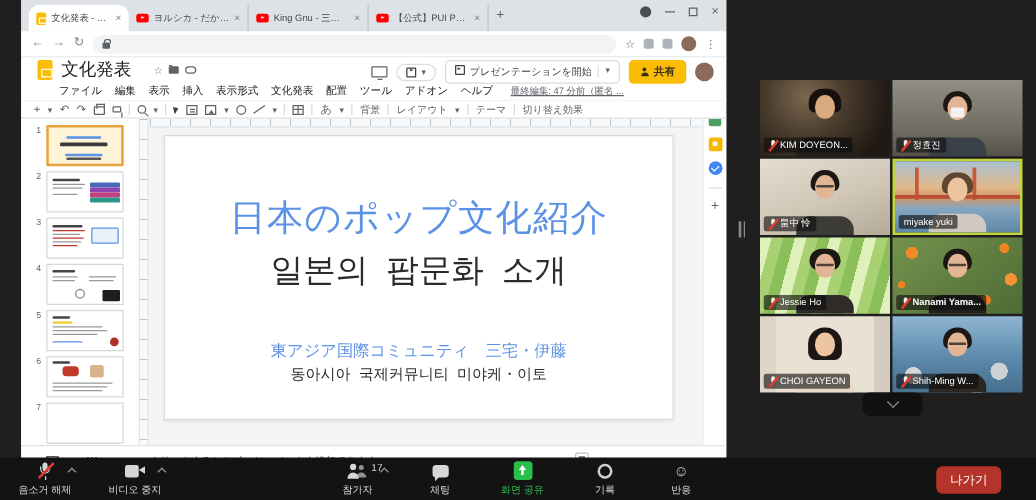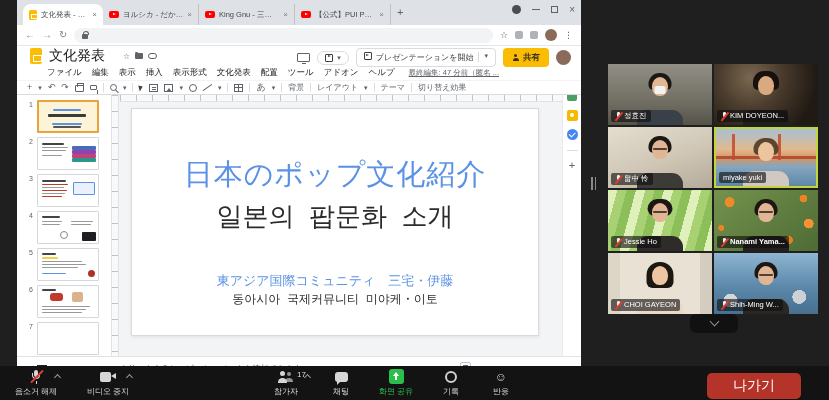--- a/index.html
+++ b/index.html
@@ -182,21 +182,21 @@
       radial-gradient(circle 5px at 65% 95%,#b9bfc4 97%,transparent),
       linear-gradient(180deg,#8fb6d2 0%,#5c88aa 55%,#48708f 100%);}
   .v-shi .torso{background:#2b2824;}
 
   .collapse{position:absolute;left:690px;top:314px;width:48px;height:19px;background:#111;border:none;border-radius:6px;display:flex;align-items:center;justify-content:center;}
   .chevdown{width:7px;height:7px;border-right:1.8px solid #8a8f98;border-bottom:1.8px solid #8a8f98;transform:rotate(45deg);margin-top:-4px;}
 
   
   .zbar{position:absolute;left:0;top:366px;width:829px;height:34px;background:#131313;}
   .zgroup-left{position:absolute;left:8px;top:3px;display:flex;gap:16px;}
-  .zgroup-center{position:absolute;left:258px;top:3px;display:flex;gap:4px;}
+  .zgroup-center{position:absolute;left:258px;top:3px;display:flex;gap:15px;}
   .zbtn{position:relative;width:56px;display:flex;flex-direction:column;align-items:center;gap:2px;font-size:8px;color:#dcdcdc;background:none;border:none;padding:0;}
   .zbtn.narrow{width:46px;}
   .zlabel{white-space:nowrap;}
   .chup{position:absolute;right:4px;top:6px;width:5px;height:5px;border-right:1.4px solid #9a9a9a;border-bottom:1.4px solid #9a9a9a;transform:rotate(-135deg);}
   .icwrap{height:15px;display:flex;align-items:center;justify-content:center;position:relative;}
   .i-mic{position:relative;width:10px;height:14px;}
   .i-mic .cap{position:absolute;left:3px;top:0;width:4px;height:7px;background:#d6d6d6;border-radius:2px;}
   .i-mic .arc{position:absolute;left:1px;top:3.5px;width:8px;height:6px;border:1.2px solid #d6d6d6;border-top:none;border-radius:0 0 5px 5px;}
   .i-mic .stem{position:absolute;left:4.5px;bottom:0;width:1.2px;height:3px;background:#d6d6d6;}
   .i-mic .slash{position:absolute;left:4.5px;top:-2px;width:1.8px;height:17px;background:#e23b2e;transform:rotate(45deg);}
@@ -212,21 +212,21 @@
   .i-people .pb::after{content:'';position:absolute;left:0;bottom:0;width:8px;height:4px;border-radius:4px 4px 0 0;background:#d6d6d6;}
   .pcount{position:absolute;right:8px;top:1px;font-size:8px;color:#dcdcdc;}
   .i-chat{position:relative;width:13px;height:10px;background:#d6d6d6;border-radius:3px;}
   .i-chat::after{content:'';position:absolute;left:2.5px;bottom:-3.5px;width:0;height:0;border-top:4px solid #d6d6d6;border-right:4px solid transparent;}
   .i-share{position:relative;width:15px;height:15px;background:#2abf4b;border-radius:3px;}
   .i-share::before{content:'';position:absolute;left:4.5px;top:2.5px;border-left:3px solid transparent;border-right:3px solid transparent;border-bottom:4px solid #fff;}
   .i-share::after{content:'';position:absolute;left:6.8px;top:6px;width:1.6px;height:5px;background:#fff;}
   .i-rec{width:12px;height:12px;border:2px solid #cfcfcf;border-radius:50%;}
   .i-smile{font-size:12px;line-height:12px;color:#cfcfcf;}
   .zlabel.green{color:#2abf4b;}
-  .leave{position:absolute;right:28px;top:7px;background:#b5342a;color:#fff;font-size:14px;border:none;border-radius:5px;padding:4px 26px;}
+  .leave{position:absolute;right:28px;top:7px;background:#b5342a;color:#fff;font-size:10px;border:none;border-radius:5px;padding:4px 11px;}
 </style>
 </head>
 <body>
 
 <div id="stage">
 
   <div class="browser">
 
     <div class="tabstrip">
       <div class="tab active">
@@ -453,42 +453,42 @@
     </div>
   </div>
 
   <div class="handle">
       <i></i>
       <i></i>
     </div>
 
   <div class="videos">
 
+    <div class="vt v-kim">
+      <div class="pers">
+          <i class="hair"></i>
+          <i class="face"></i>
+          <i class="torso"></i>
+        </div>
+      <div class="ntag">
+        <span class="mic-off"></span>
+        <span>KIM DOYEON...</span>
+      </div>
+    </div>
+
     <div class="vt v-jung">
       <div class="pers">
           <i class="hair"></i>
           <i class="face"></i>
           <i class="mask"></i>
           <i class="torso"></i>
         </div>
       <div class="ntag">
         <span class="mic-off"></span>
         <span>정효진</span>
-      </div>
-    </div>
-
-    <div class="vt v-kim">
-      <div class="pers">
-          <i class="hair"></i>
-          <i class="face"></i>
-          <i class="torso"></i>
-        </div>
-      <div class="ntag">
-        <span class="mic-off"></span>
-        <span>KIM DOYEON...</span>
       </div>
     </div>
 
     <div class="vt v-hat">
       <div class="pers">
           <i class="hair"></i>
           <i class="face"></i>
           <i class="glasses"></i>
           <i class="torso"></i>
         </div>

